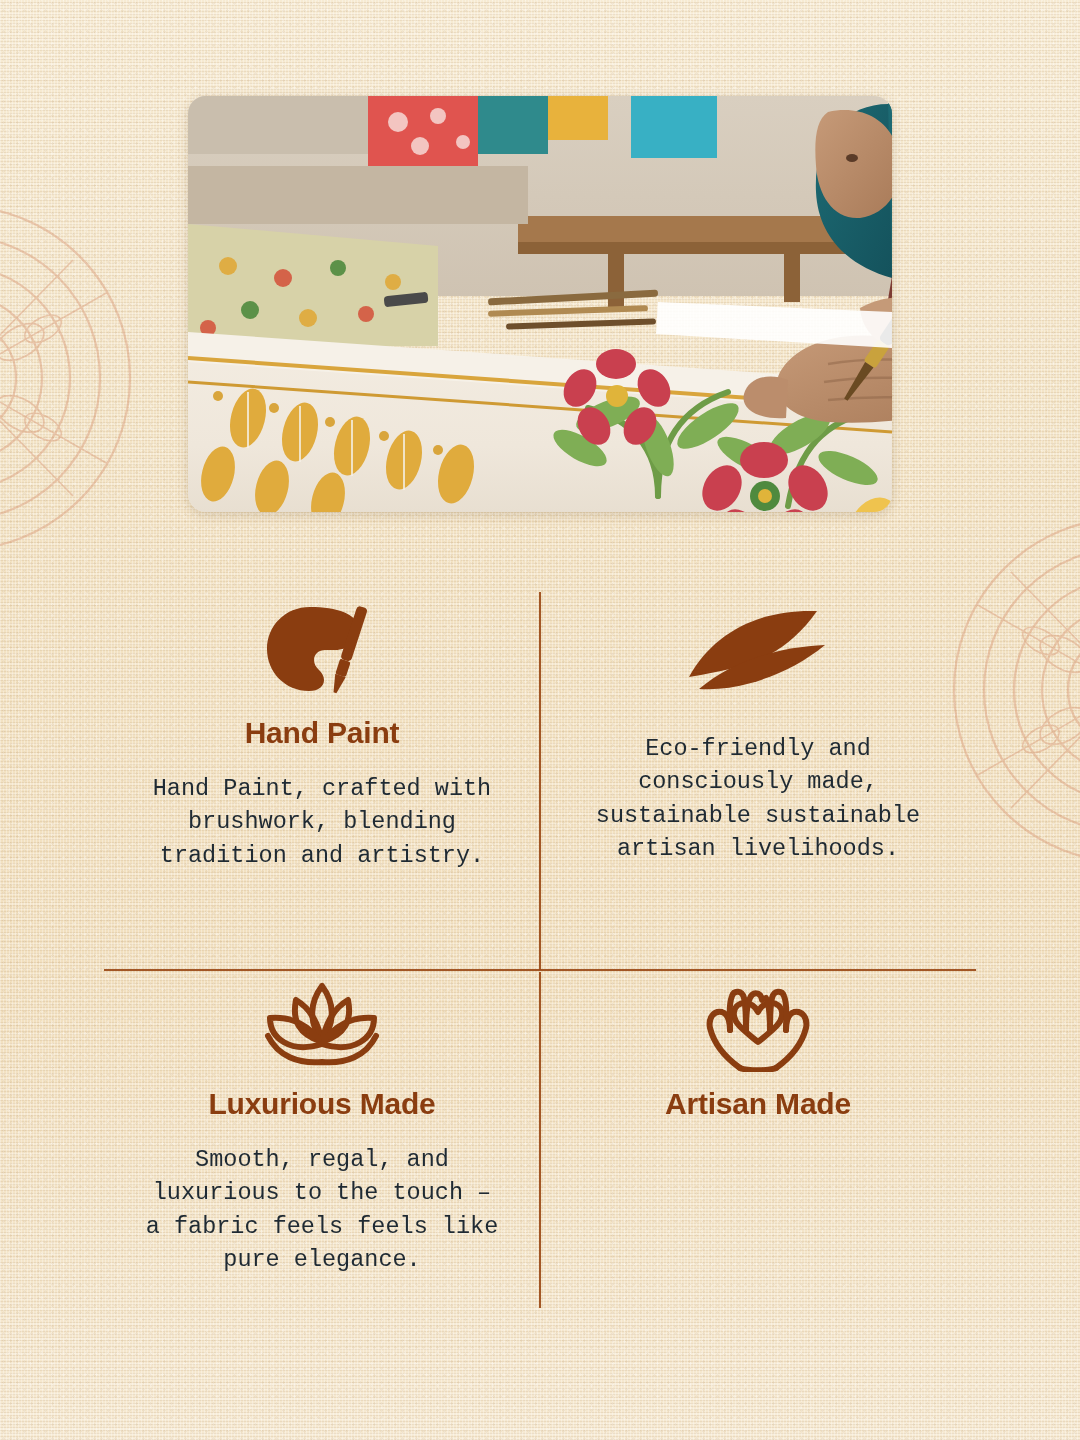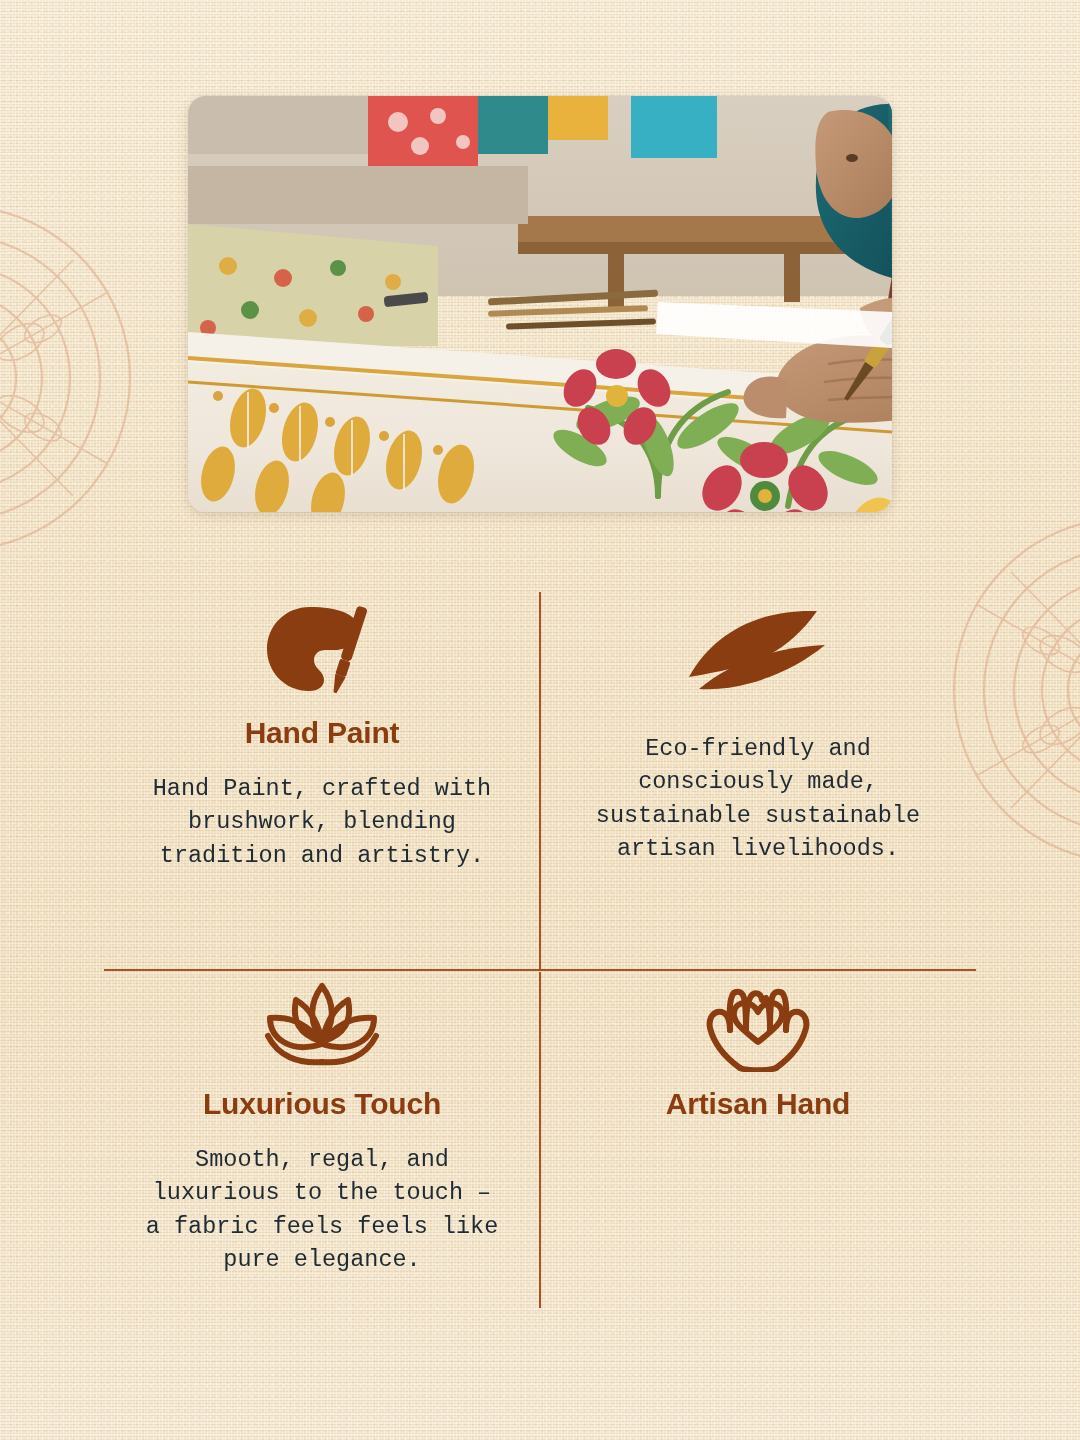--- a/index.html
+++ b/index.html
@@ -439,40 +439,40 @@
           <g class="stroke0">
             <path d="M62 12 C50 28 48 48 62 66 C76 48 74 28 62 12 Z"></path>
             <path d="M36 26 C32 46 38 60 62 68 C58 48 50 34 36 26 Z"></path>
             <path d="M88 26 C92 46 86 60 62 68 C66 48 74 34 88 26 Z"></path>
             <path d="M10 44 C10 64 30 80 62 70 C50 52 32 42 10 44 Z"></path>
             <path d="M114 44 C114 64 94 80 62 70 C74 52 92 42 114 44 Z"></path>
             <path d="M8 62 C18 82 38 90 62 88 C86 90 106 82 116 62"></path>
           </g>
         </svg>
       </div>
-      <div class="cell-title">Luxurious Touch</div>
+      <div class="cell-title">Luxurious Made</div>
       <div class="cell-desc">Smooth, regal, and luxurious to the touch – a fabric feels feels like pure elegance.</div>
     </div>
 
     <div class="cell">
       <div class="icon-wrap">
         <svg width="116" height="100" viewBox="0 0 116 100">
           <g class="stroke0" stroke-width="5.5">
             <path d="M58 40 C52 28 36 28 34 40 C32 51 46 60 58 70 C70 60 84 51 82 40 C80 28 64 28 58 40 Z"></path>
             <path d="M40 96 C26 86 14 72 10 56 C8 46 14 38 22 40 C28 42 30 50 30 58"></path>
             <path d="M76 96 C90 86 102 72 106 56 C108 46 102 38 94 40 C88 42 86 50 86 58"></path>
             <path d="M30 58 C30 46 28 34 32 24 C34 18 42 18 44 26 C46 34 46 48 46 58"></path>
             <path d="M86 58 C86 46 88 34 84 24 C82 18 74 18 72 26 C70 34 70 48 70 58"></path>
             <path d="M46 58 C46 48 46 34 50 26 C53 19 61 20 62 28"></path>
             <path d="M70 58 C70 48 70 34 66 26"></path>
             <path d="M40 96 C48 99 68 99 76 96"></path>
           </g>
         </svg>
       </div>
-      <div class="cell-title">Artisan Hand</div>
+      <div class="cell-title">Artisan Made</div>
     </div>
   </div>
 
   <div class="div-v top"></div>
   <div class="div-h mid"></div>
   <div class="div-v bottom"></div>
 
 </div>
 
 </body></html>

